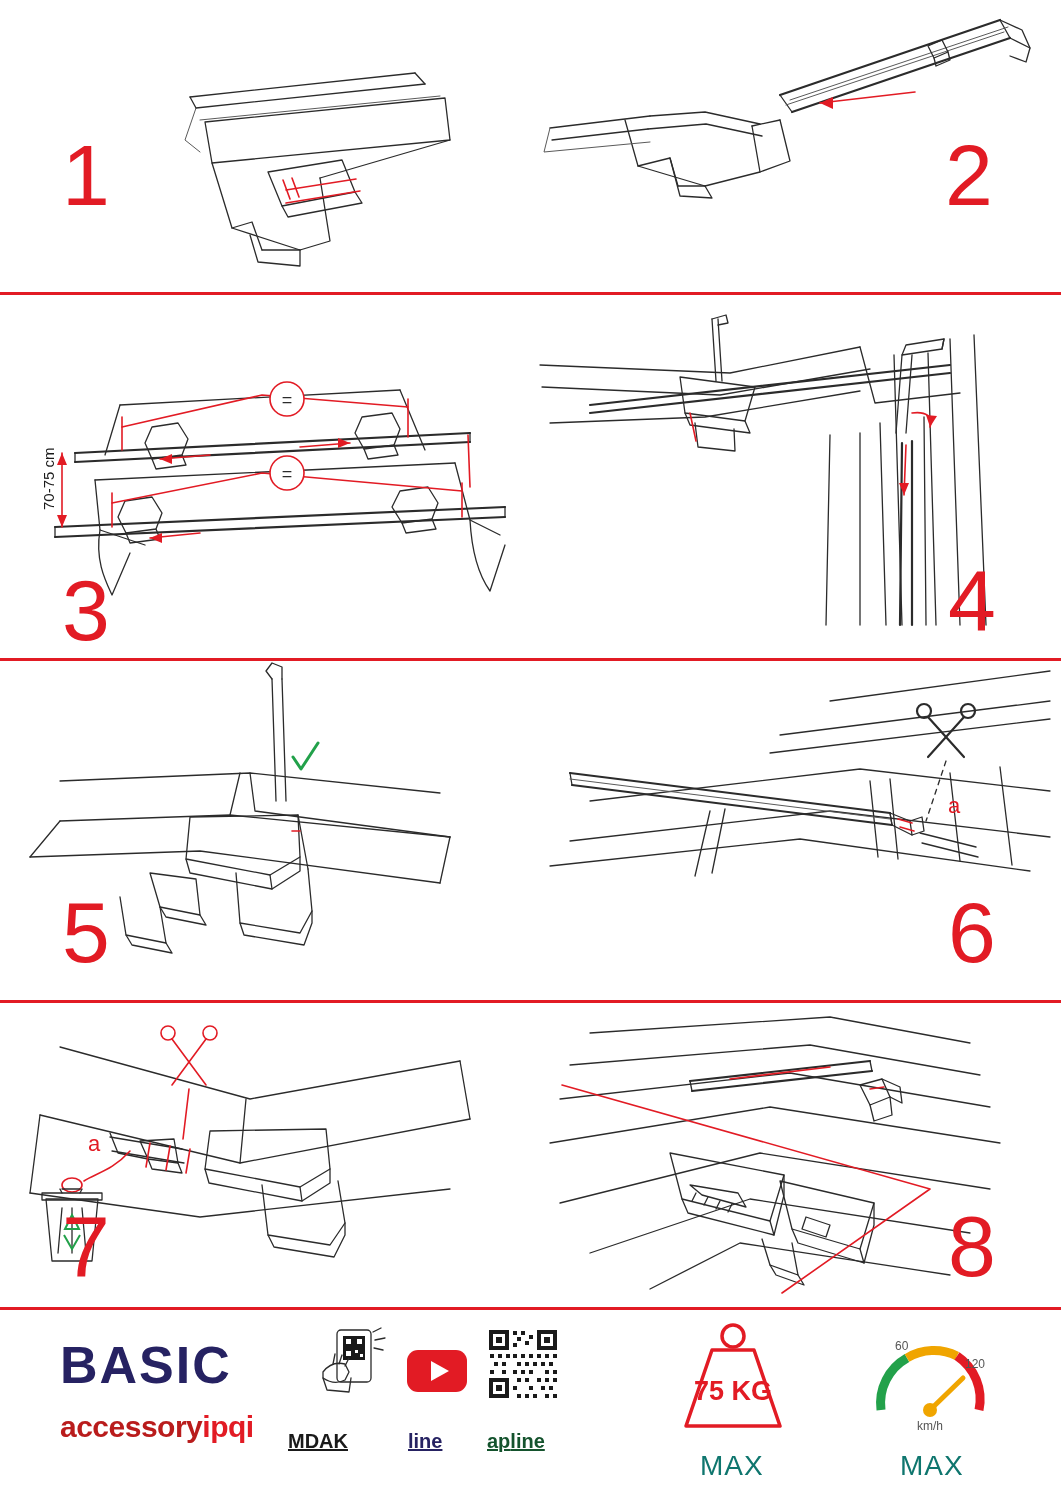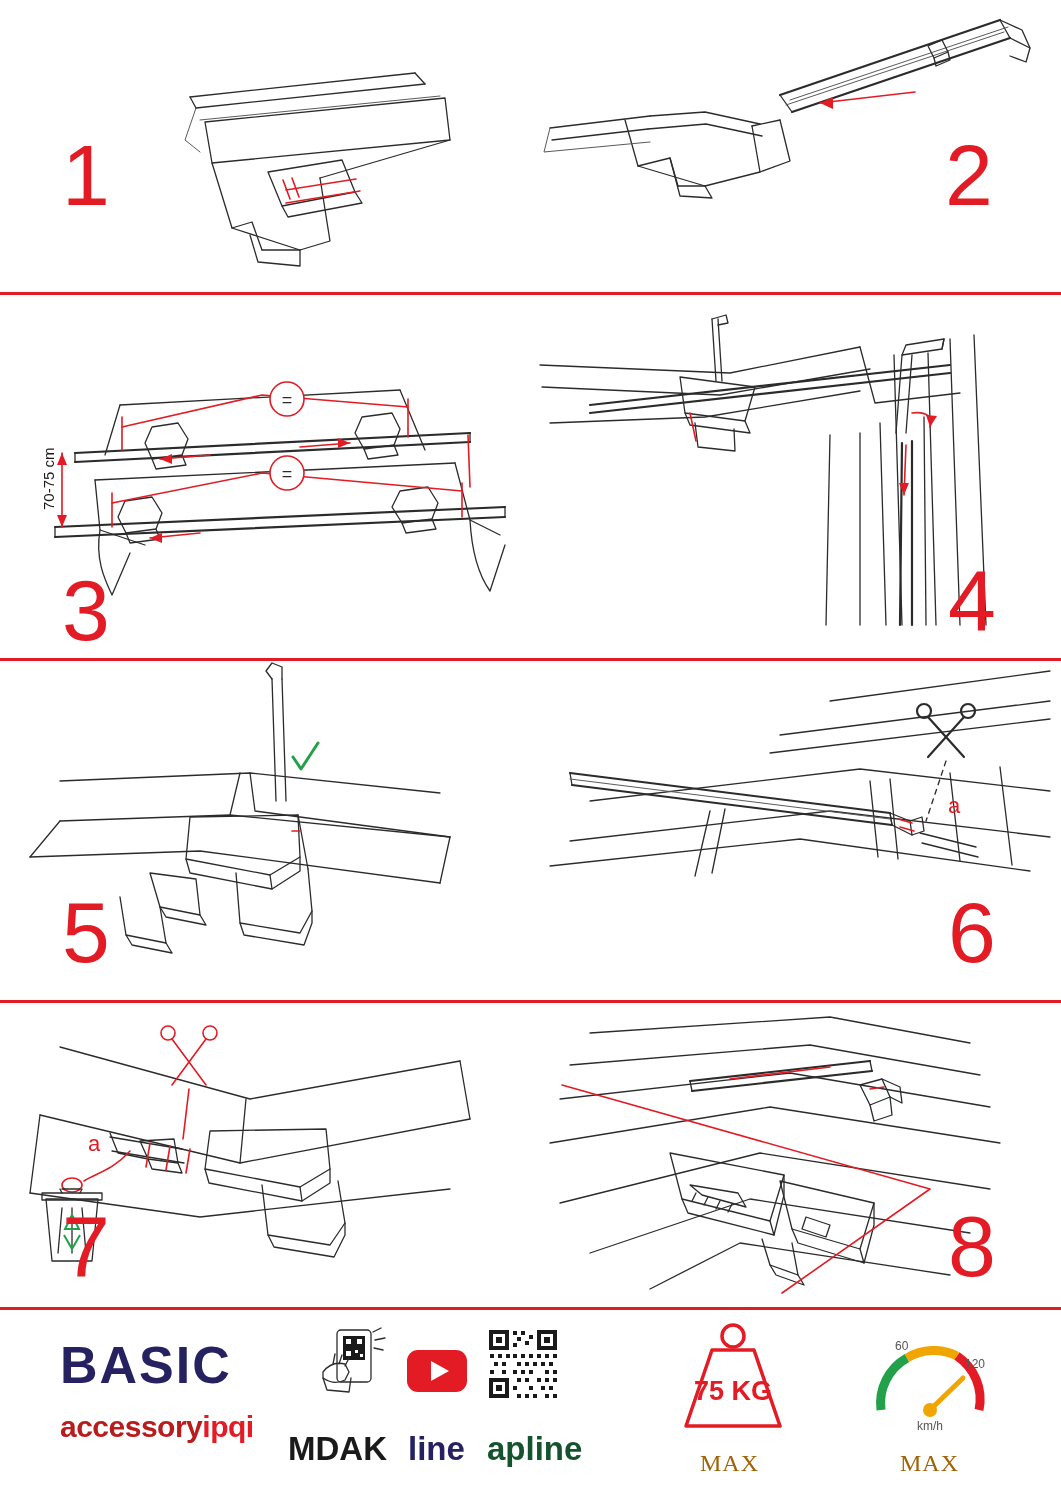--- a/index.html
+++ b/index.html
@@ -22,22 +22,22 @@
   .grn{fill:none;stroke:#22a14a;stroke-width:3;stroke-linecap:round;stroke-linejoin:round;}
   .wfill{fill:#ffffff;}
   .dash{stroke-dasharray:5 5;}
 
   
   .footer{position:absolute;left:0;top:1310px;width:1061px;height:242px;}
   .brandbasic{position:absolute;left:60px;top:25px;font-size:52px;font-weight:700;letter-spacing:2px;color:#262262;font-family:"Liberation Sans",sans-serif;}
   .brandsub{position:absolute;left:60px;top:100px;font-size:30px;font-weight:700;letter-spacing:-0.5px;font-family:"Liberation Sans",sans-serif;}
   .brandsub .b1{color:#b91c1c;}
   .brandsub .b2{color:#e21b24;}
-  .logolabel{position:absolute;font-size:33px;font-weight:700;font-family:"Liberation Sans",sans-serif;}
-  .maxlabel{position:absolute;font-size:24px;color:#a16207;font-family:Liberation Serif, serif;letter-spacing:1px;}
+  .logolabel{position:absolute;font-size:20px;font-weight:700;font-family:"Liberation Sans",sans-serif;text-decoration:underline;}
+  .maxlabel{position:absolute;font-size:28px;color:#0f766e;font-family:Liberation Sans, sans-serif;letter-spacing:1px;}
   .kgtext{font-size:27px;font-weight:700;fill:#e21b24;font-family:"Liberation Sans",sans-serif;}
   .smtxt{font-size:12px;fill:#555;font-family:"Liberation Sans",sans-serif;}
   .dimtxt{font-size:15px;fill:#1a1a1a;font-family:"Liberation Sans",sans-serif;}
   .atxt{font-size:22px;fill:#e21b24;font-family:"Liberation Sans",sans-serif;}
 </style>
 </head>
 <body>
 
 <div class="sheet">
 

